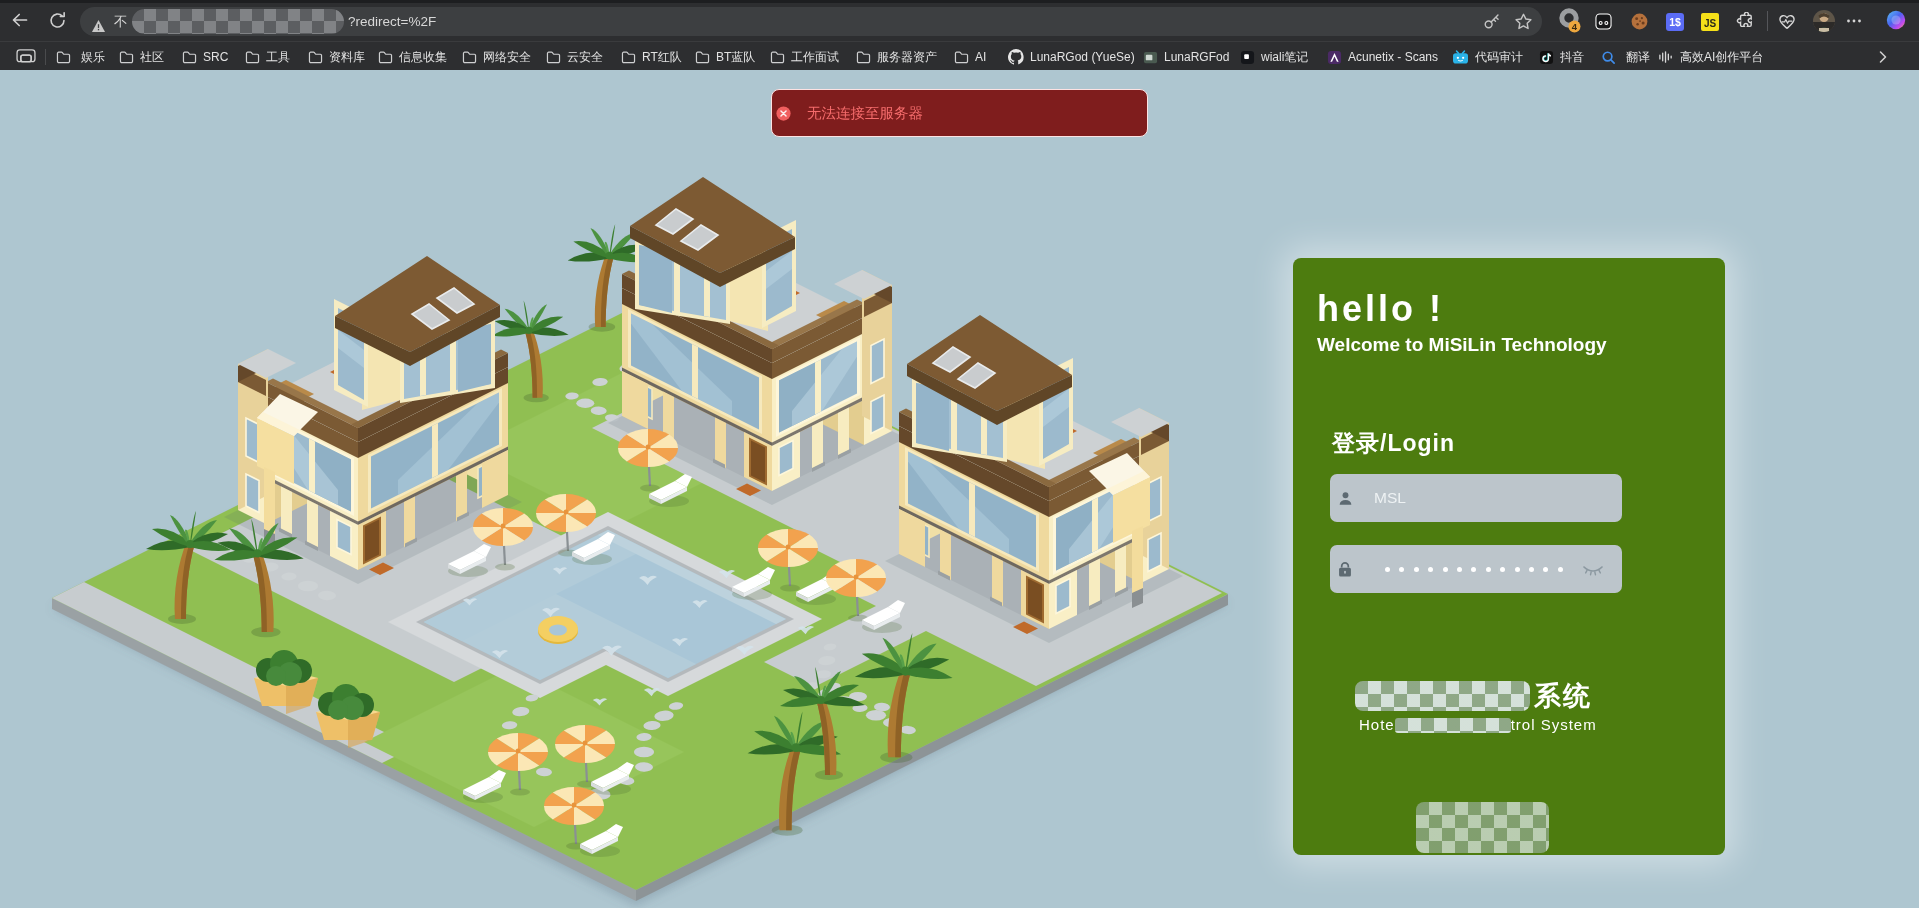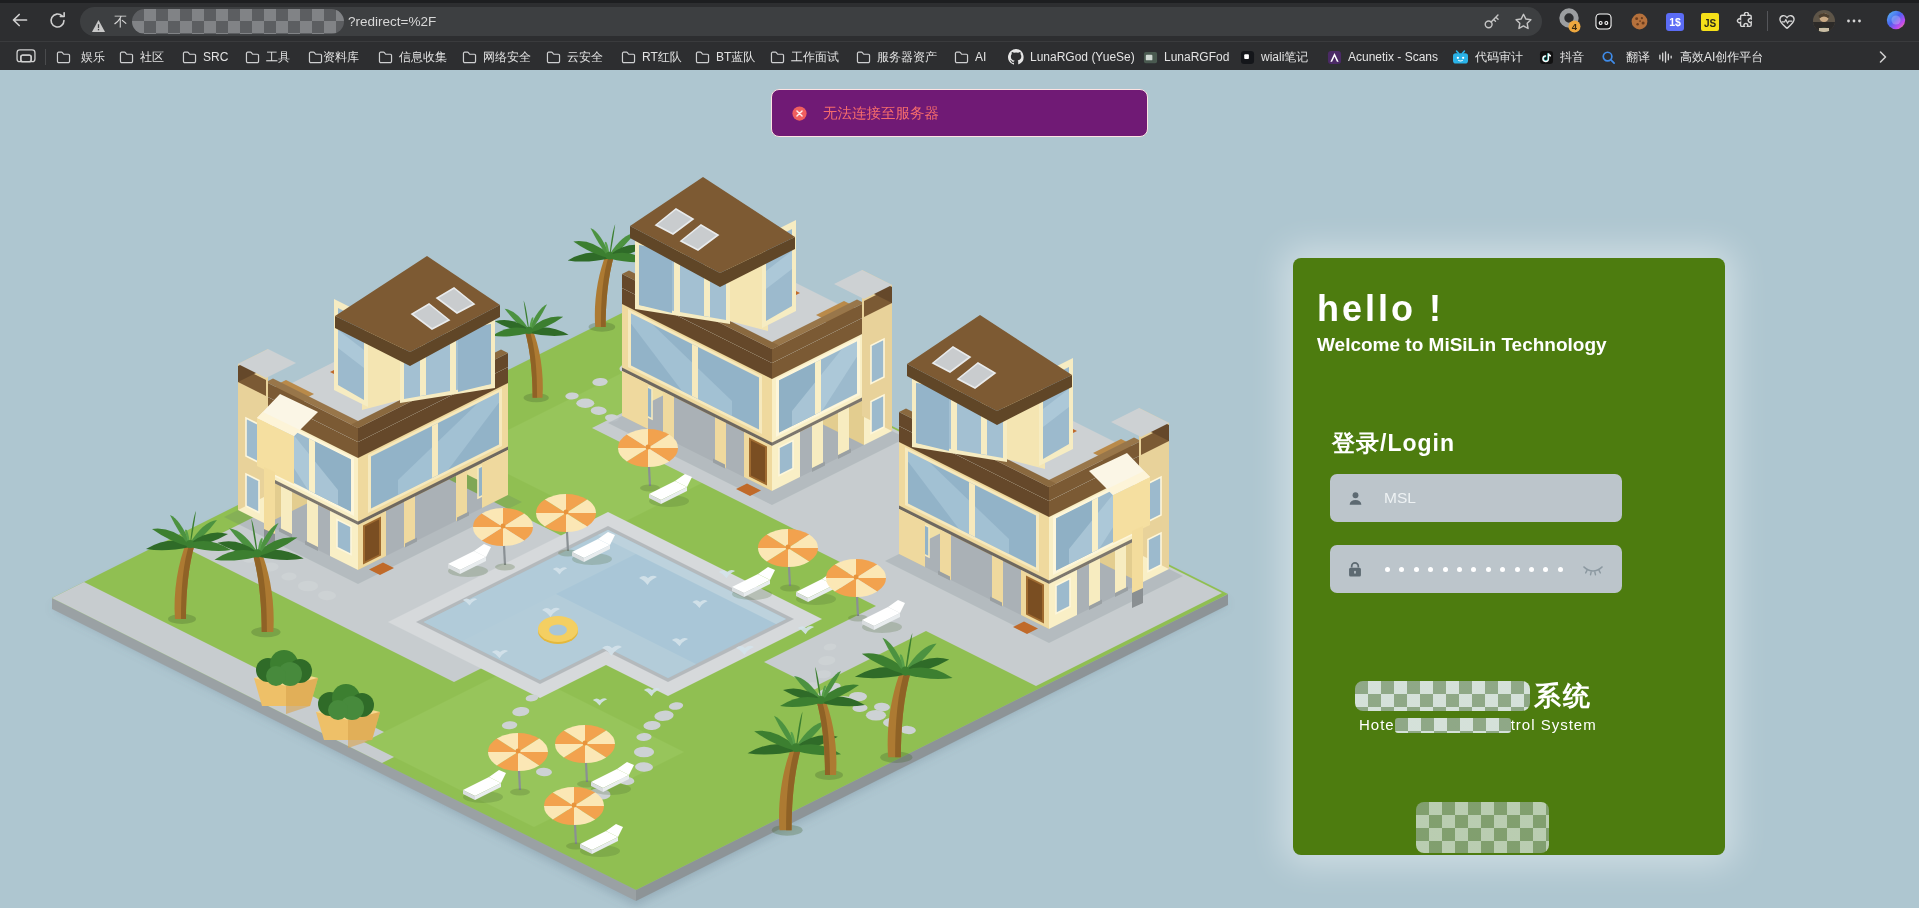--- a/index.html
+++ b/index.html
@@ -9,30 +9,30 @@
 #chrome .titleedge{position:absolute;left:0;top:0;width:1919px;height:3px;background:#1d1e20}
 #addr{position:absolute;left:80px;top:7px;width:1462px;height:29px;border-radius:15px;
  background:#3d3f41;color:#d8d8d8;font-size:13.5px;line-height:29px}
 .mosaic-a{position:absolute;left:52px;top:2px;width:212px;height:25px;border-radius:13px;
  background:repeating-conic-gradient(#85878a 0% 25%, #5e6063 0% 50%);background-size:24px 24px;opacity:.95;filter:blur(.4px)}
 #bmbar{position:absolute;left:0;top:41px;width:1919px;height:29px;background:#2d2e30;
  border-top:1px solid #3a3b3d}
 .bmi{position:absolute;top:6px;height:18px;display:flex;align-items:center;color:#e3e3e3;
  font-size:12px;white-space:nowrap}
 .bmi svg{flex:0 0 auto}
-#toast{position:absolute;left:771px;top:89px;width:377px;height:48px;background:#701a75;
- border:1px solid #fde2e2;border-radius:8px;z-index:50;display:flex;align-items:center;padding-left:20px}
+#toast{position:absolute;left:771px;top:89px;width:377px;height:48px;background:#7f1d1d;
+ border:1px solid #fde2e2;border-radius:8px;z-index:50;display:flex;align-items:center;padding-left:4px}
 #toast span{color:#f56c6c;font-size:14.5px;margin-left:16px;letter-spacing:0}
 #card{position:absolute;left:1293px;top:258px;width:432px;height:597px;background:#4d7c0f;
  border-radius:8px;z-index:30;box-shadow:0 0 34px 10px rgba(255,255,255,.42);color:#fff}
 #card .hello{position:absolute;left:24px;top:30px;font-size:36px;font-weight:bold;letter-spacing:3px}
 #card .welcome{position:absolute;left:24px;top:76px;font-size:19px;font-weight:bold;letter-spacing:0}
 #card .login-t{position:absolute;left:39px;top:170px;font-size:23px;font-weight:bold;letter-spacing:1px}
 .inp{position:absolute;left:37px;width:292px;height:48px;background:#bcc5cb;border-radius:7px;
- display:flex;align-items:center;padding-left:17px}
+ display:flex;align-items:center;padding-left:7px}
 .inp .ph{color:#eef2f4;font-size:15.5px;margin-left:20px}
 #btn{position:absolute;left:37px;top:361px;width:292px;height:39px;background:#3d9bfc;border-radius:5px;
  color:#fff;font-size:17px;font-weight:bold;text-align:center;line-height:39px;letter-spacing:2px}
 .pwd{position:absolute;top:50%;width:5px;height:5px;margin-top:-2px;border-radius:50%;background:#fff}
 .mosaic-w{background:repeating-conic-gradient(rgba(228,236,240,.9) 0% 25%, rgba(178,192,199,.65) 0% 50%);
  background-size:26px 26px;border-radius:8px;filter:blur(.5px)}
 .sysline{position:absolute;left:62px;top:420px;white-space:nowrap;font-size:27px;font-weight:bold;letter-spacing:2px}
 .hotline{position:absolute;left:66px;top:458px;white-space:nowrap;font-size:15px;font-weight:normal;letter-spacing:1px}
 </style></head>
 <body>
@@ -785,21 +785,21 @@
       <div class="bmi" style="left:245px">
         <svg width="15" height="13" viewBox="0 0 16 14" fill="none" stroke="#cfd0d1" stroke-width="1.3">
           <path d="M1.5 3.5 V11 a1.5 1.5 0 0 0 1.5 1.5 h10 a1.5 1.5 0 0 0 1.5-1.5 V4.8 a1.3 1.3 0 0 0-1.3-1.3 H8.2 L6.8 1.7 a1.2 1.2 0 0 0-0.9-0.4 H2.8 A1.3 1.3 0 0 0 1.5 2.6 Z"></path>
         </svg>
         <span style="margin-left:6px">工具</span>
       </div>
       <div class="bmi" style="left:308px">
         <svg width="15" height="13" viewBox="0 0 16 14" fill="none" stroke="#cfd0d1" stroke-width="1.3">
           <path d="M1.5 3.5 V11 a1.5 1.5 0 0 0 1.5 1.5 h10 a1.5 1.5 0 0 0 1.5-1.5 V4.8 a1.3 1.3 0 0 0-1.3-1.3 H8.2 L6.8 1.7 a1.2 1.2 0 0 0-0.9-0.4 H2.8 A1.3 1.3 0 0 0 1.5 2.6 Z"></path>
         </svg>
-        <span style="">资料库</span>
+        <span style="margin-left:6px">资料库</span>
       </div>
       <div class="bmi" style="left:378px">
         <svg width="15" height="13" viewBox="0 0 16 14" fill="none" stroke="#cfd0d1" stroke-width="1.3">
           <path d="M1.5 3.5 V11 a1.5 1.5 0 0 0 1.5 1.5 h10 a1.5 1.5 0 0 0 1.5-1.5 V4.8 a1.3 1.3 0 0 0-1.3-1.3 H8.2 L6.8 1.7 a1.2 1.2 0 0 0-0.9-0.4 H2.8 A1.3 1.3 0 0 0 1.5 2.6 Z"></path>
         </svg>
         <span style="margin-left:6px">信息收集</span>
       </div>
       <div class="bmi" style="left:462px">
         <svg width="15" height="13" viewBox="0 0 16 14" fill="none" stroke="#cfd0d1" stroke-width="1.3">
           <path d="M1.5 3.5 V11 a1.5 1.5 0 0 0 1.5 1.5 h10 a1.5 1.5 0 0 0 1.5-1.5 V4.8 a1.3 1.3 0 0 0-1.3-1.3 H8.2 L6.8 1.7 a1.2 1.2 0 0 0-0.9-0.4 H2.8 A1.3 1.3 0 0 0 1.5 2.6 Z"></path>

